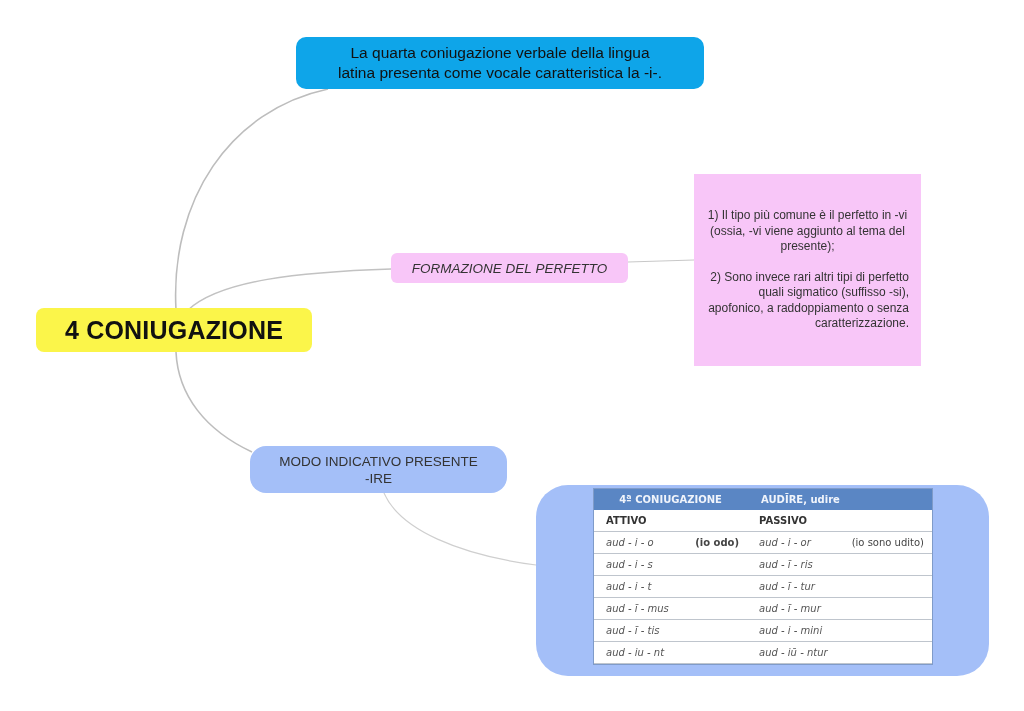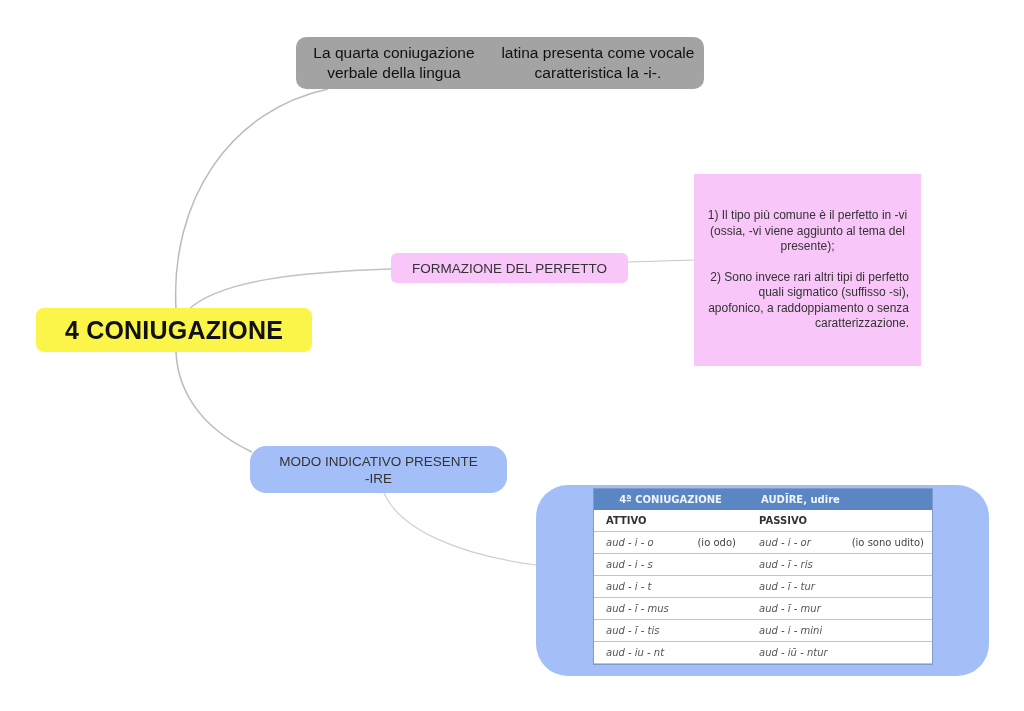--- a/index.html
+++ b/index.html
@@ -18,34 +18,34 @@
     .node {
       position: absolute;
       box-sizing: border-box;
       display: flex; align-items: center; justify-content: center;
       text-align: center;
       font-family: "Liberation Sans", sans-serif;
       color: #1a1a1a;
     }
     .node-top {
       left: 296px; top: 37px; width: 408px; height: 52px;
-      background: #a3a3a3; border-radius: 10px;
+      background: #0ea5e9; border-radius: 10px;
       font-size: 15.5px; line-height: 20px; color: #111;
-      flex-direction: row;
+      flex-direction: column;
     }
     .node-root {
       left: 36px; top: 308px; width: 276px; height: 44px;
       background: #fbf54a; border-radius: 8px;
       font-size: 25px; font-weight: bold; color: #111;
       letter-spacing: 0.2px;
     }
     .node-perf {
       left: 391px; top: 253px; width: 237px; height: 30px;
       background: #f8c6f8; border-radius: 6px;
-      font-size: 13.5px; color: #333;
+      font-size: 13.5px; color: #333; font-style: italic;
     }
     .node-perf-note {
       left: 694px; top: 174px; width: 227px; height: 192px;
       background: #f8c6f8;
       font-size: 12px; line-height: 15.5px; color: #333;
       flex-direction: column; padding: 0 12px;
     }
     .node-perf-note p { margin: 0; }
     .node-perf-note p + p { margin-top: 15px; text-align: right; }
     .node-modo {
@@ -74,21 +74,21 @@
       text-align: center;
     }
     table.conj th:first-child { width: 160px; }
     table.conj td {
       height: 21px; padding: 0 12px;
       border-bottom: 1px solid #bfc5cd;
       white-space: nowrap;
     }
     table.conj tr.sub td { font-weight: bold; color: #333; }
     table.conj td.form { font-style: italic; color: #555; }
-    table.conj td.note { padding-right: 8px; color: #444; }
+    table.conj td.note { text-align: right; padding-right: 8px; color: #444; font-weight: bold; }
     table.conj td.note-p { text-align: right; padding-right: 8px; color: #444; }
   </style>
 </head>
 <body>
 
 <svg class="connectors" viewBox="0 0 1024 711">
 
   <path d="M176 310 C 170 200, 230 110, 328 89" fill="none" stroke="#bdbdbd" stroke-width="1.6"></path>
 
   <path d="M188 310 C 220 280, 300 272, 391 269" fill="none" stroke="#c2c2c2" stroke-width="1.4"></path>

